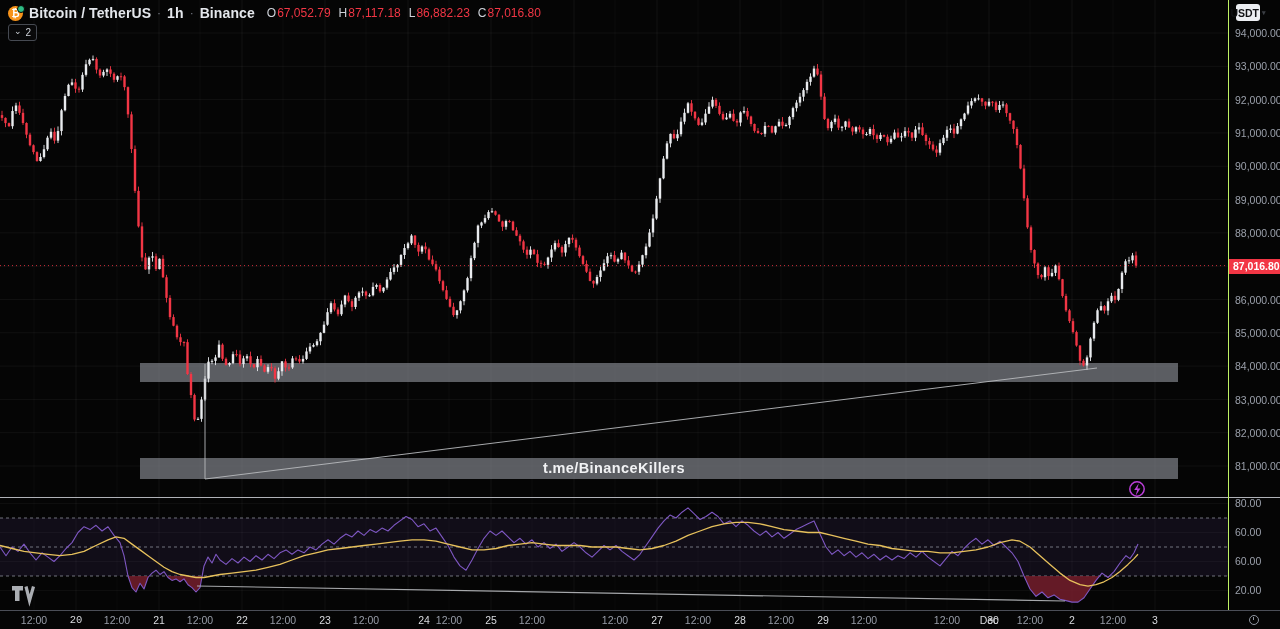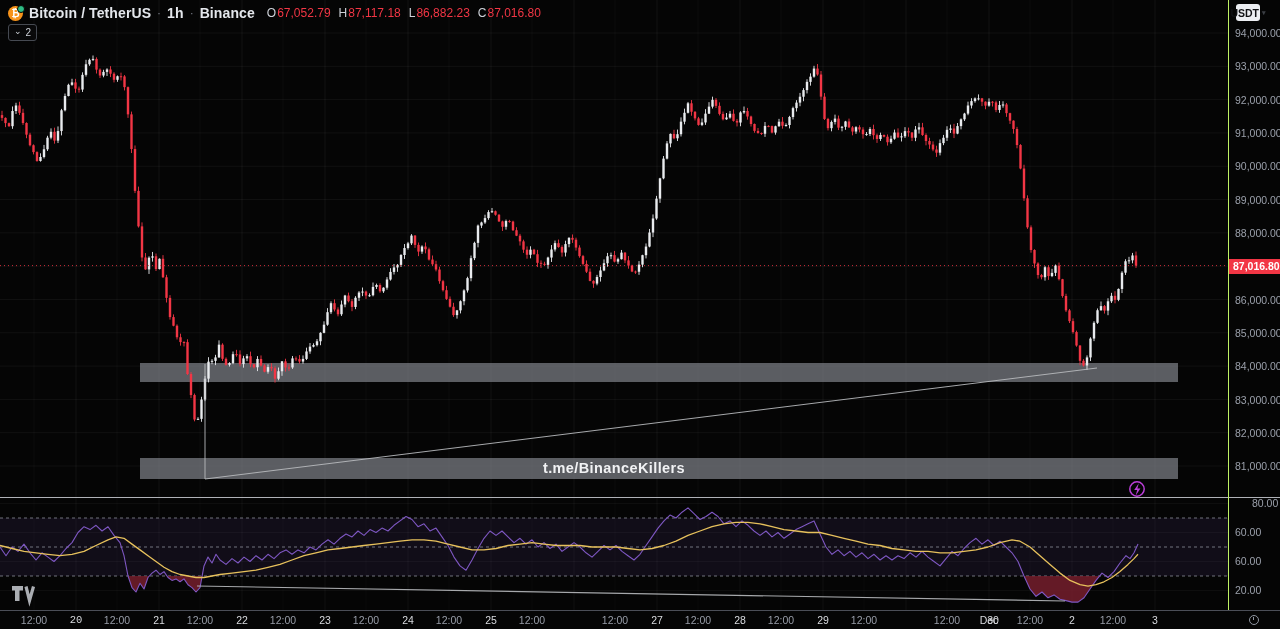--- a/index.html
+++ b/index.html
@@ -868,38 +868,38 @@
       <div class="pa-label" style="top: 133px;">91,000.00</div>
       <div class="pa-label" style="top: 166px;">90,000.00</div>
       <div class="pa-label" style="top: 200px;">89,000.00</div>
       <div class="pa-label" style="top: 233px;">88,000.00</div>
       <div class="pa-label" style="top: 300px;">86,000.00</div>
       <div class="pa-label" style="top: 333px;">85,000.00</div>
       <div class="pa-label" style="top: 366px;">84,000.00</div>
       <div class="pa-label" style="top: 400px;">83,000.00</div>
       <div class="pa-label" style="top: 433px;">82,000.00</div>
       <div class="pa-label" style="top: 466px;">81,000.00</div>
-      <div class="pa-label" style="top: 503px; margin-left: 17px;">80.00</div>
+      <div class="pa-label" style="top: 503px;">80.00</div>
       <div class="pa-label" style="top: 532px;">60.00</div>
       <div class="pa-label" style="top: 561px;">60.00</div>
       <div class="pa-label" style="top: 590px;">20.00</div>
       <div class="pa-badge" style="top: 258.5px;">87,016.80</div>
     </div>
   <div id="time-axis">
     <span class="clock"></span>
   <div class="ta-label" style="left: 34px;">12:00</div>
       <div class="ta-label major" style="left: 76px; font-family: Liberation Mono, monospace;">20</div>
       <div class="ta-label" style="left: 117px;">12:00</div>
       <div class="ta-label major" style="left: 159px;">21</div>
       <div class="ta-label" style="left: 200px;">12:00</div>
       <div class="ta-label major" style="left: 242px;">22</div>
       <div class="ta-label" style="left: 283px;">12:00</div>
       <div class="ta-label major" style="left: 325px;">23</div>
       <div class="ta-label" style="left: 366px;">12:00</div>
-      <div class="ta-label major" style="left: 408px;">24</div>
+      <div class="ta-label major" style="left: 424px;">24</div>
       <div class="ta-label" style="left: 449px;">12:00</div>
       <div class="ta-label major" style="left: 491px;">25</div>
       <div class="ta-label" style="left: 532px;">12:00</div>
       <div class="ta-label major" style="left: 574px; margin-top: 32px;">26</div>
       <div class="ta-label" style="left: 615px;">12:00</div>
       <div class="ta-label major" style="left: 657px;">27</div>
       <div class="ta-label" style="left: 698px;">12:00</div>
       <div class="ta-label major" style="left: 740px;">28</div>
       <div class="ta-label" style="left: 781px;">12:00</div>
       <div class="ta-label major" style="left: 823px;">29</div>

